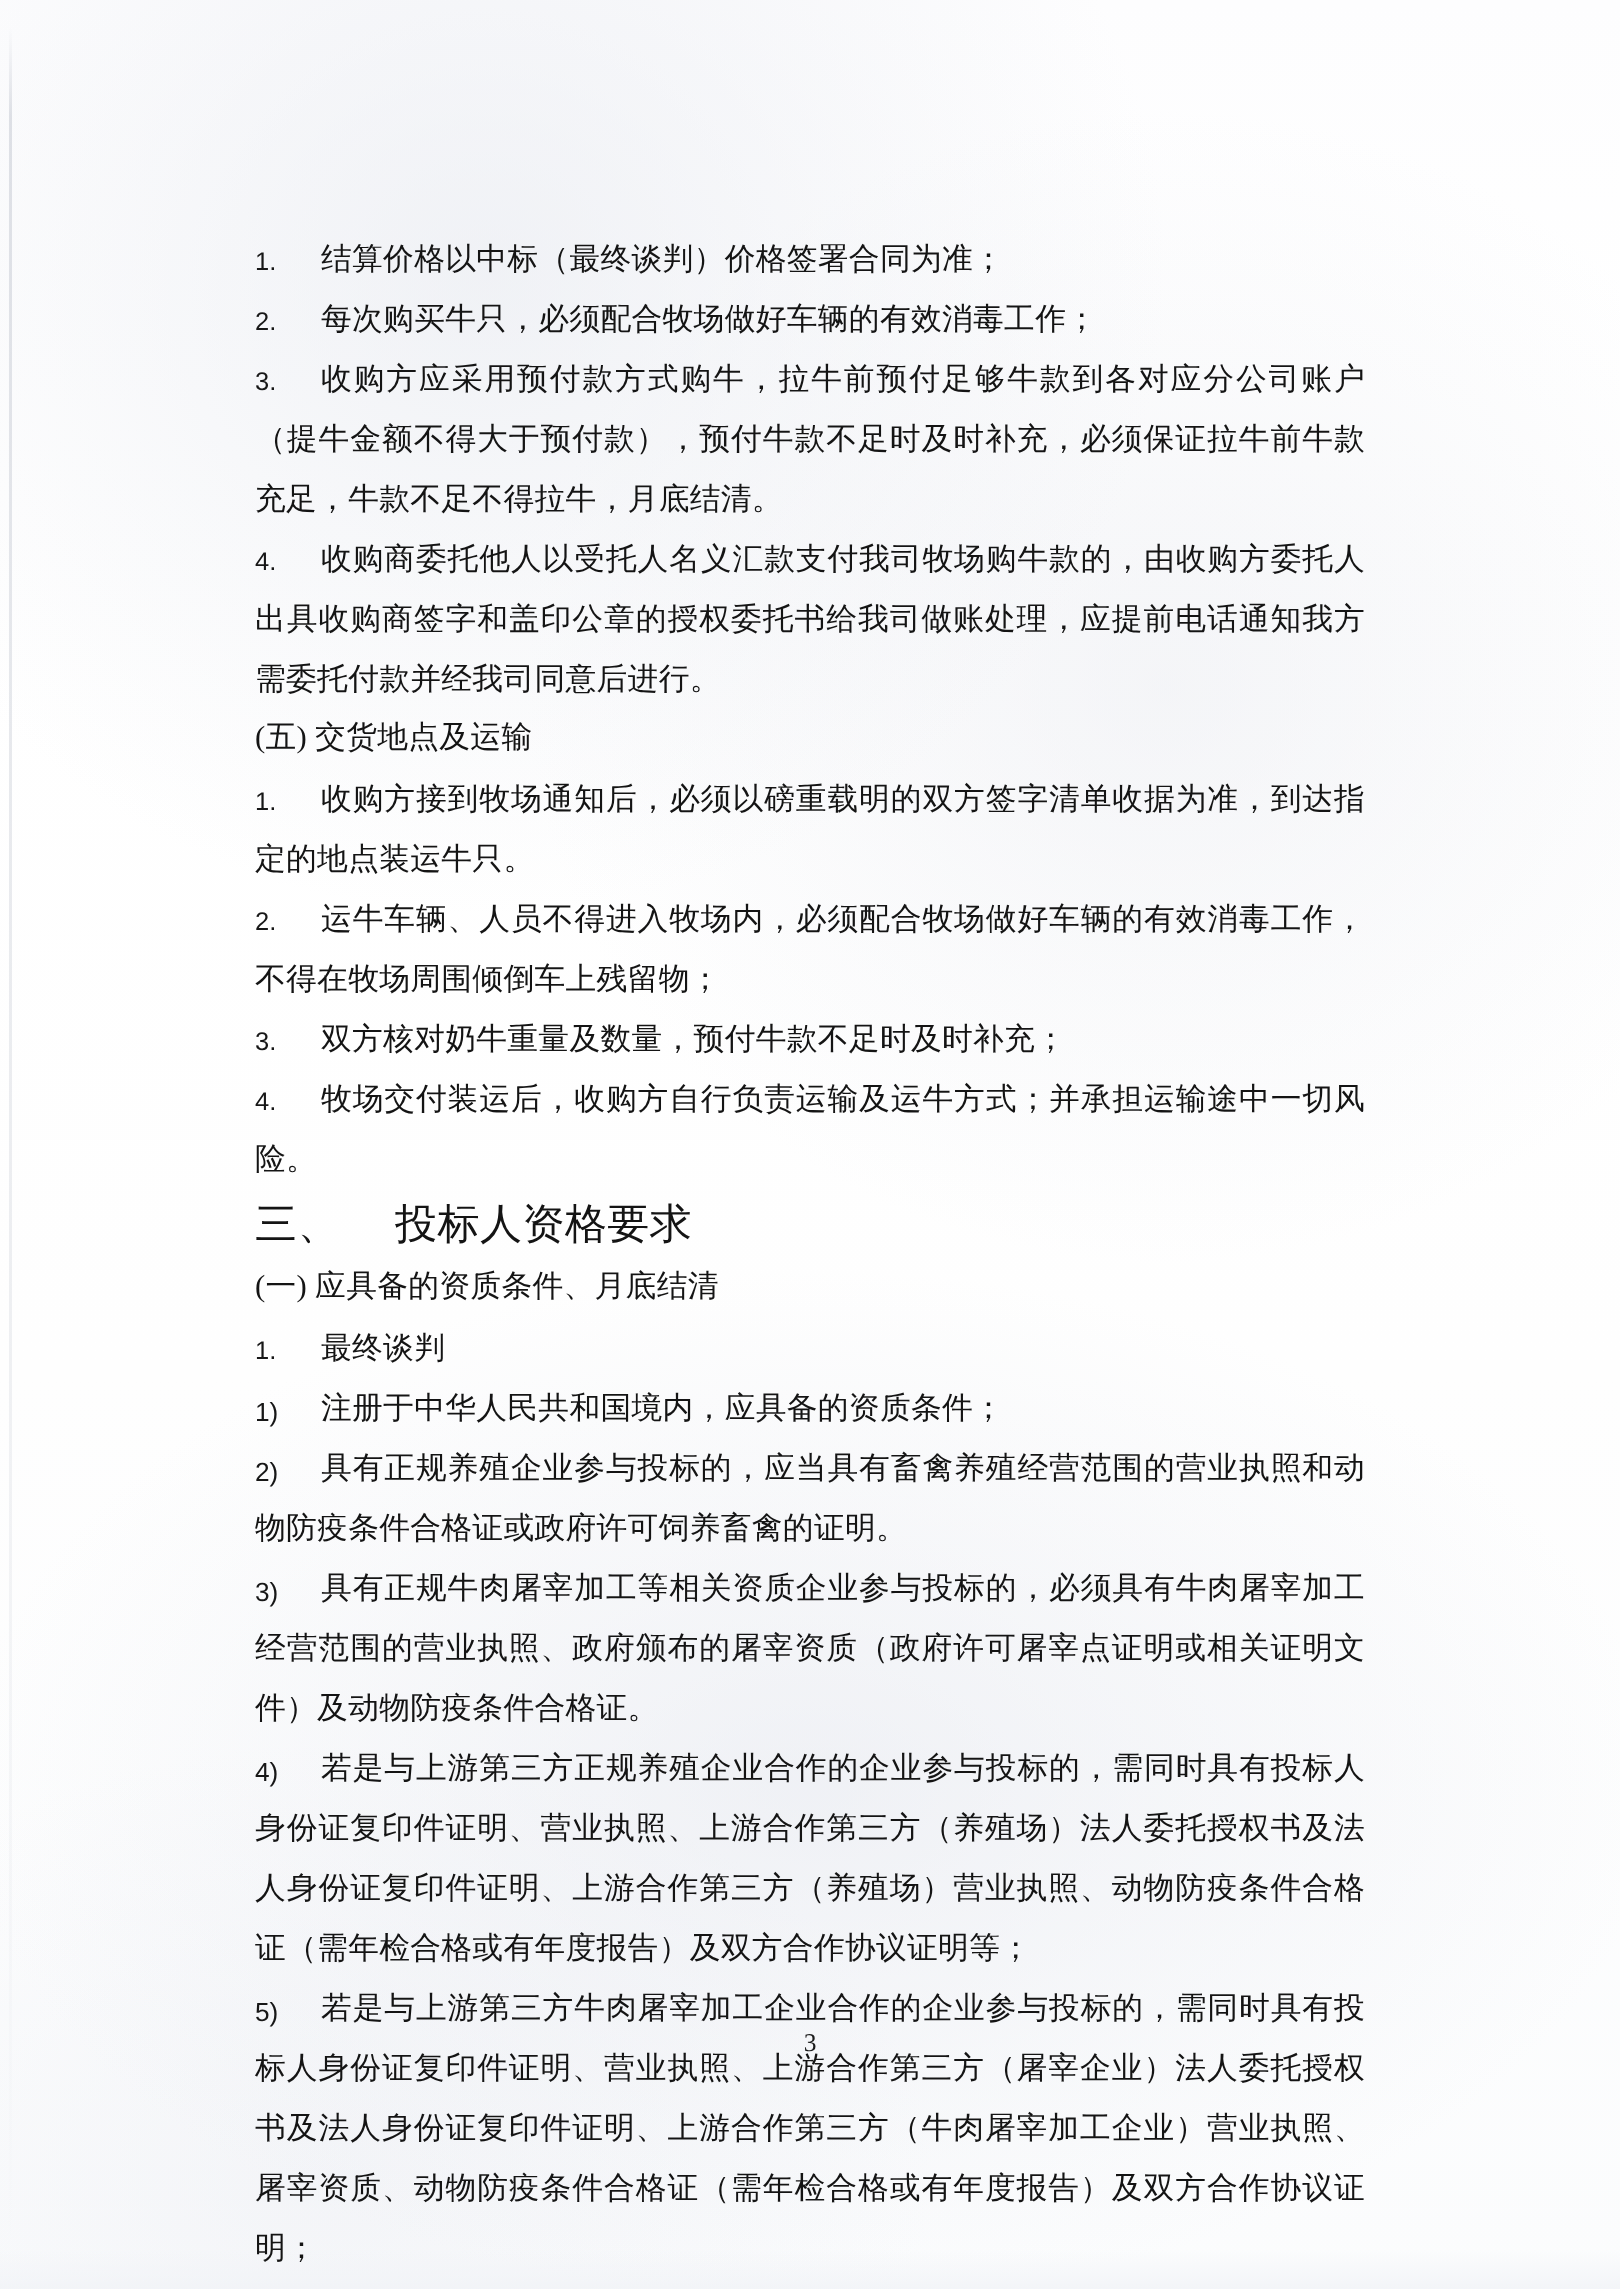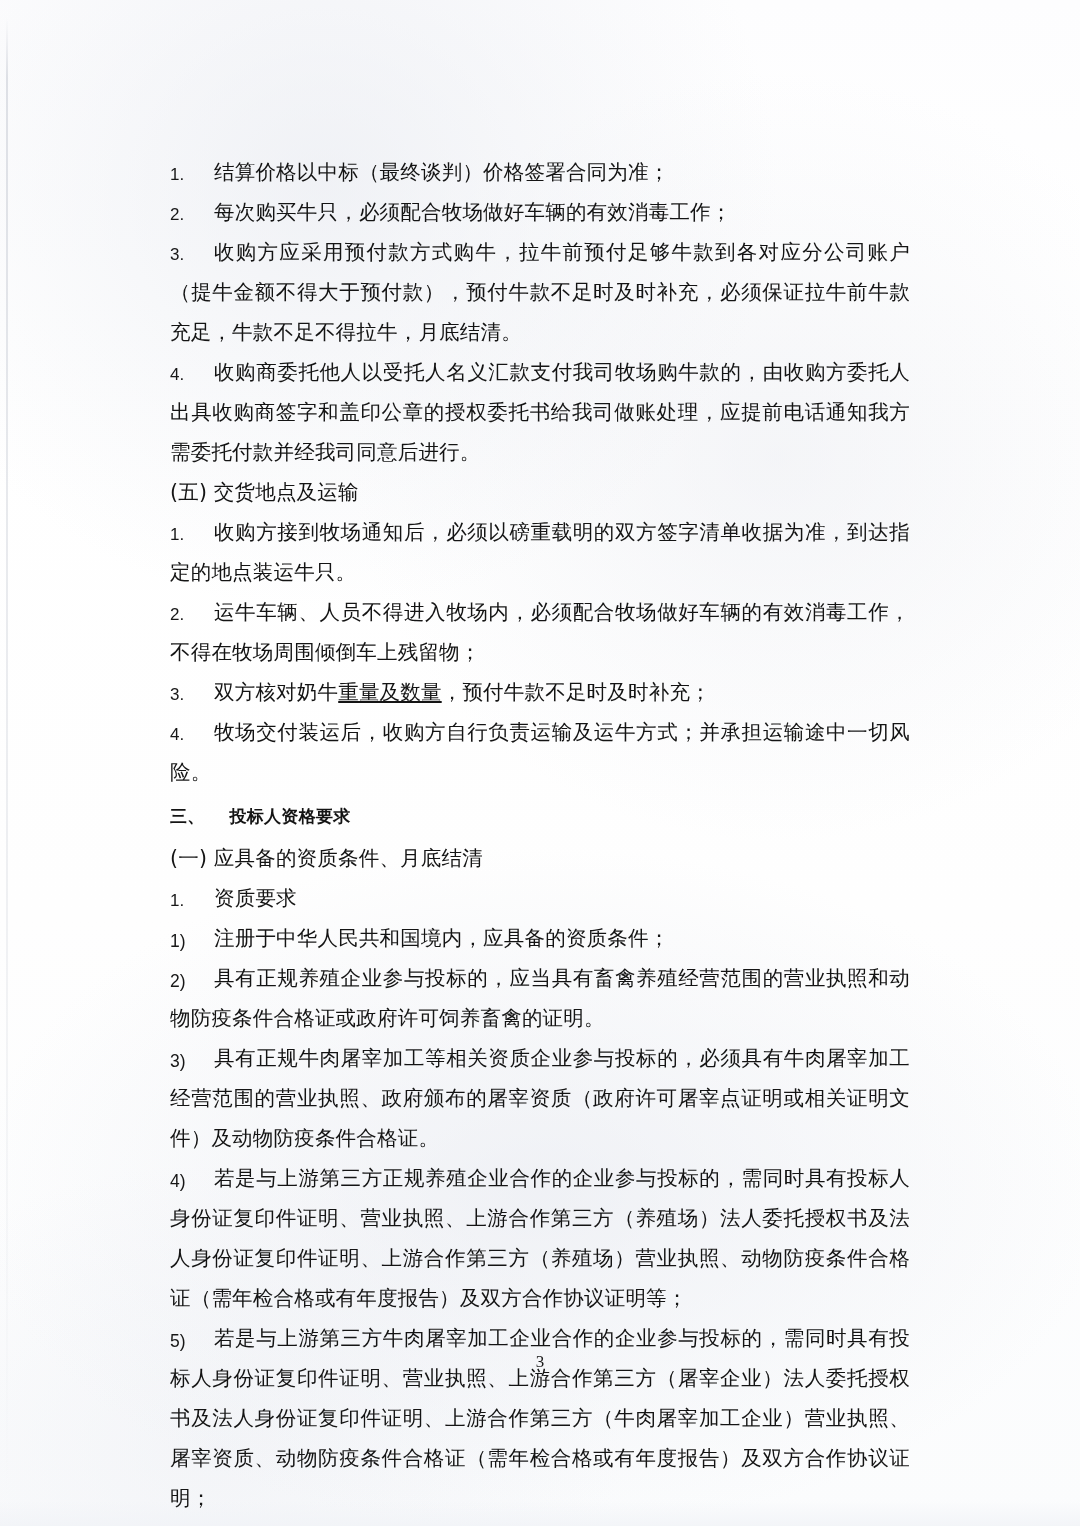--- a/index.html
+++ b/index.html
@@ -87,33 +87,34 @@
   .num.paren { font-size: 17.5px; }
 
   
   .plain {
     font-size: 20.5px;
     line-height: 40px;
     letter-spacing: 0.2px;
     margin: 0;
     padding-left: 0;
     text-indent: 0;
+    font-family: Liberation Serif, serif;
   }
 
   
   .heading {
-    font-size: 17px;
+    font-size: 28px;
     line-height: 44px;
-    font-weight: bold;
+    font-weight: normal;
     letter-spacing: 0.3px;
     margin: 2px 0 0 0;
     white-space: pre;
   }
 
-  .u { text-decoration: underline; text-underline-offset: 2px; }
+  .u { text-underline-offset: 2px; }
 
   
   #folio {
     position: absolute;
     left: 0;
     top: 1352px;
     width: 1080px;
     text-align: center;
     font-size: 17px;
     color: #1b1b1b;
@@ -132,21 +133,21 @@
       <div class="p hang"><span class="num">2.</span><span>每次购买牛只，必须配合牧场做好车辆的有效消毒工作；</span></div>
       <div class="p hang"><span class="num">3.</span><span>收购方应采用预付款方式购牛，拉牛前预付足够牛款到各对应分公司账户（提牛金额不得大于预付款），预付牛款不足时及时补充，必须保证拉牛前牛款充足，牛款不足不得拉牛，月底结清。</span></div>
       <div class="p hang"><span class="num">4.</span><span>收购商委托他人以受托人名义汇款支付我司牧场购牛款的，由收购方委托人出具收购商签字和盖印公章的授权委托书给我司做账处理，应提前电话通知我方需委托付款并经我司同意后进行。</span></div>
       <div class="plain">(五) 交货地点及运输</div>
       <div class="p hang"><span class="num">1.</span><span>收购方接到牧场通知后，必须以磅重载明的双方签字清单收据为准，到达指定的地点装运牛只。</span></div>
       <div class="p hang"><span class="num">2.</span><span>运牛车辆、人员不得进入牧场内，必须配合牧场做好车辆的有效消毒工作，不得在牧场周围倾倒车上残留物；</span></div>
       <div class="p hang"><span class="num">3.</span><span>双方核对奶牛</span><span class="u">重量及数量</span><span>，预付牛款不足时及时补充；</span></div>
       <div class="p hang"><span class="num">4.</span><span>牧场交付装运后，收购方自行负责运输及运牛方式；并承担运输途中一切风险。</span></div>
       <div class="heading">三、    投标人资格要求</div>
       <div class="plain">(一) 应具备的资质条件、月底结清</div>
-      <div class="p hang"><span class="num">1.</span><span>资质要求</span></div>
+      <div class="p hang"><span class="num">1.</span><span>最终谈判</span></div>
       <div class="p hang"><span class="num paren">1)</span><span>注册于中华人民共和国境内，应具备的资质条件；</span></div>
       <div class="p hang"><span class="num paren">2)</span><span>具有正规养殖企业参与投标的，应当具有畜禽养殖经营范围的营业执照和动物防疫条件合格证或政府许可饲养畜禽的证明。</span></div>
       <div class="p hang"><span class="num paren">3)</span><span>具有正规牛肉屠宰加工等相关资质企业参与投标的，必须具有牛肉屠宰加工经营范围的营业执照、政府颁布的屠宰资质（政府许可屠宰点证明或相关证明文件）及动物防疫条件合格证。</span></div>
       <div class="p hang"><span class="num paren">4)</span><span>若是与上游第三方正规养殖企业合作的企业参与投标的，需同时具有投标人身份证复印件证明、营业执照、上游合作第三方（养殖场）法人委托授权书及法人身份证复印件证明、上游合作第三方（养殖场）营业执照、动物防疫条件合格证（需年检合格或有年度报告）及双方合作协议证明等；</span></div>
       <div class="p hang"><span class="num paren">5)</span><span>若是与上游第三方牛肉屠宰加工企业合作的企业参与投标的，需同时具有投标人身份证复印件证明、营业执照、上游合作第三方（屠宰企业）法人委托授权书及法人身份证复印件证明、上游合作第三方（牛肉屠宰加工企业）营业执照、屠宰资质、动物防疫条件合格证（需年检合格或有年度报告）及双方合作协议证明；</span></div>
       <div class="p hang">
         <span class="num paren">6)</span>
       </div>
     </div>
 

